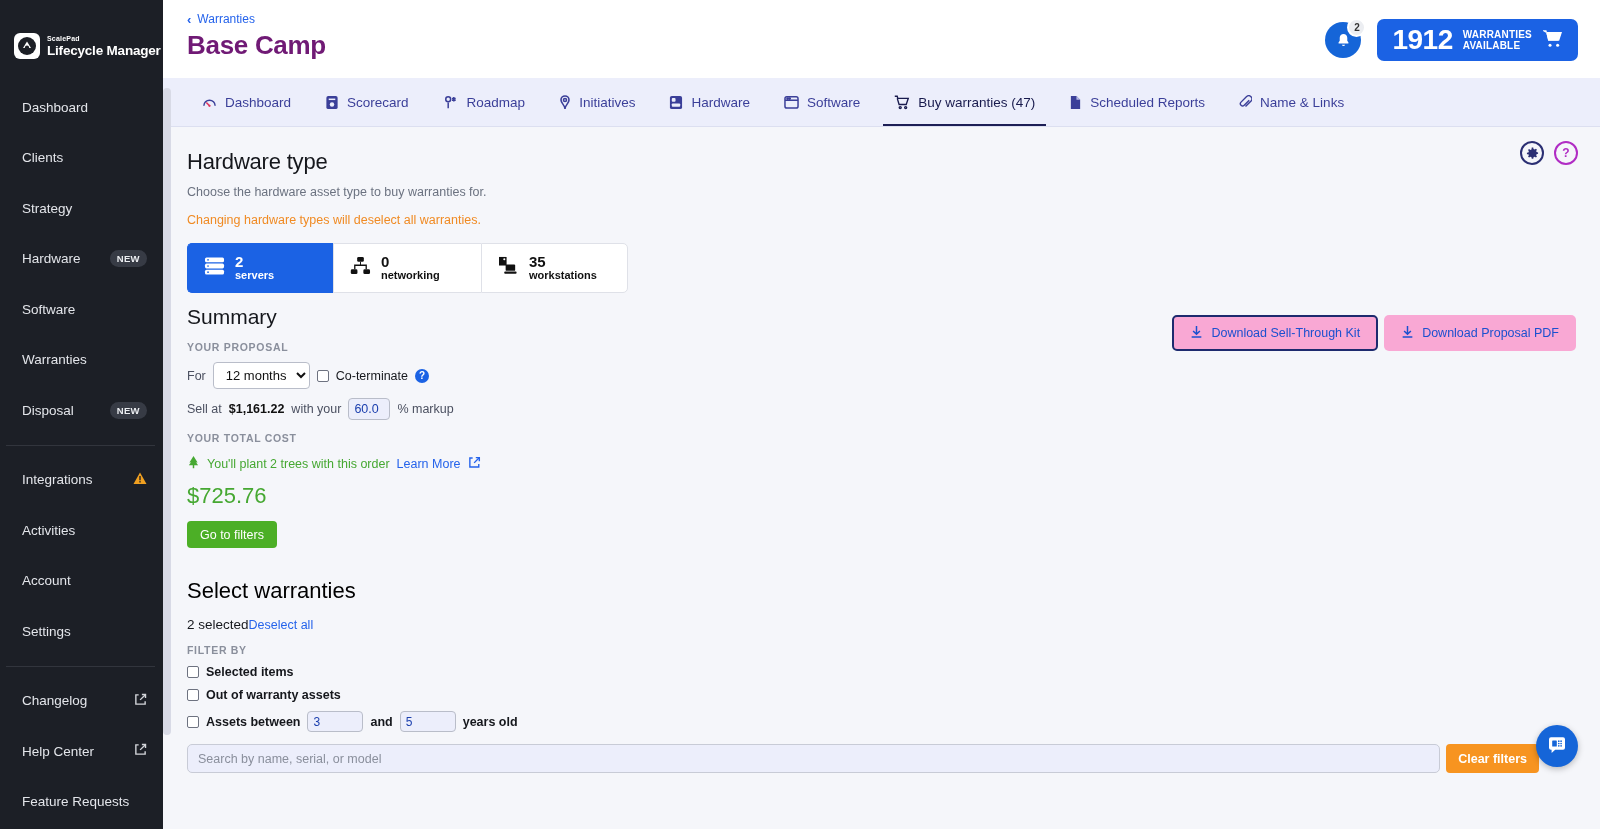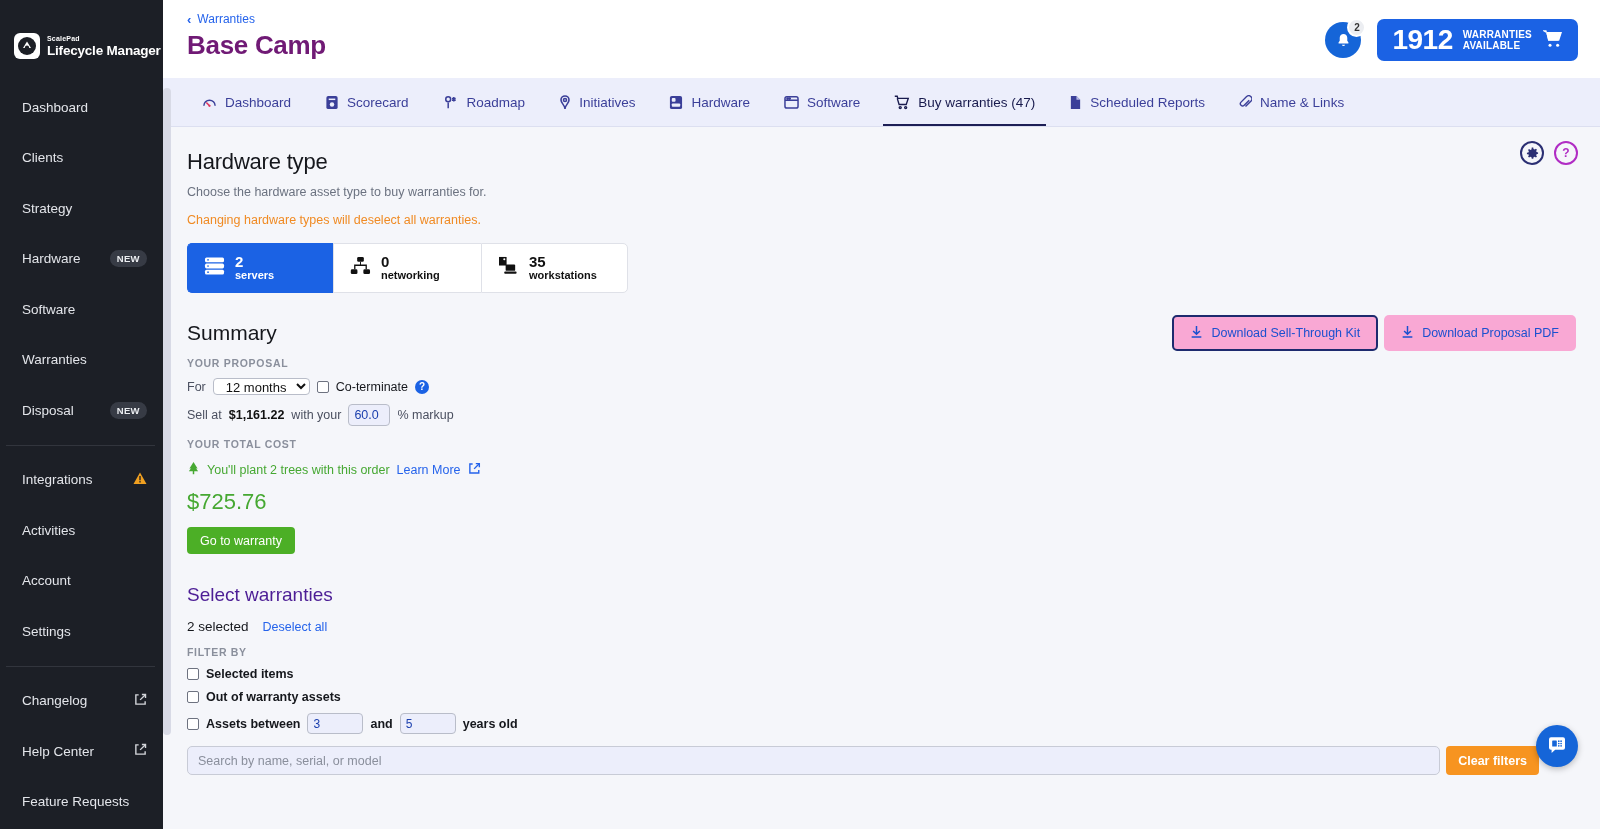--- a/index.html
+++ b/index.html
@@ -102,26 +102,26 @@
     display: flex; align-items: center; gap: 10px; padding: 0 16px;
     background: #fff; border: 1px solid #dfe1e8; border-right: none; cursor: pointer;
   }
   .hw-tile:first-child { border-radius: 5px 0 0 5px; }
   .hw-tile:last-child { border-radius: 0 5px 5px 0; border-right: 1px solid #dfe1e8; }
   .hw-tile.sel { background: #1b62e4; border-color: #1b62e4; color: #fff; }
   .hw-num { font-size: 15px; font-weight: 700; line-height: 14px; color: #111; }
   .hw-lbl { font-size: 11px; font-weight: 700; color: #111; line-height: 13px; }
   .hw-tile.sel .hw-num, .hw-tile.sel .hw-lbl { color: #fff; }
 
-  .h2b { font-size: 21px; font-weight: 400; color: #15171c; margin-top: 28px; }
+  .h2b { font-size: 21px; font-weight: 400; color: #15171c; margin-top: 12px; }
   .caps { font-size: 10.5px; font-weight: 700; color: #8a8f9c; letter-spacing: .7px; margin-top: 12px; }
 
   .row { display: flex; align-items: center; gap: 7px; margin-top: 9px; font-size: 12.5px; color: #4b5060; }
   .sel-box {
-    border: 1px solid #b9bdc9; background: #fff; border-radius: 4px; height: 17px;
+    border: 1px solid #b9bdc9; background: #fff; border-radius: 4px; height: 27px;
     font-size: 13px; padding: 0 6px 0 8px; color: #111; font-family: inherit; cursor: pointer;
   }
   .chk { width: 12px; height: 12px; border: 1px solid #6d7280; border-radius: 2px; background: #fff; cursor: pointer; display:inline-block; }
   .q-icon {
     width: 14px; height: 14px; border-radius: 50%; background: #1b62e4; color: #fff;
     font-size: 10px; font-weight: 700; display: inline-flex; align-items: center; justify-content: center; cursor: pointer;
   }
   .money { font-weight: 700; color: #111; }
   .mini-input {
     width: 42px; height: 22px; border: 1px solid #b9bdc9; border-radius: 4px;
@@ -136,22 +136,22 @@
   }
 
   .dl-row { position: absolute; right: 24px; top: 188px; display: flex; align-items: center; gap: 6px; }
   .dl-btn {
     display: flex; align-items: center; gap: 8px; font-size: 12.5px; color: #1b50cf;
     background: #f9a8d4; border-radius: 5px; height: 36px; padding: 0 16px; cursor: pointer;
     border: 1px solid transparent;
   }
   .dl-btn.focused { border: 2px solid #1d2a6e; }
 
-  .h2c { font-size: 19px; font-weight: 400; color: #4c1d95; margin-top: 30px; }
-  .selrow { display: flex; align-items: baseline; gap: 14px; margin-top: 13px; }
+  .h2c { font-size: 22px; font-weight: 400; color: #000000; margin-top: 30px; }
+  .selrow { display: flex; align-items: baseline; margin-top: 13px; }
   .selcount { font-size: 13.5px; color: #15171c; }
   .deselect { font-size: 12.5px; color: #2563eb; cursor: pointer; }
   .filter-line { display: flex; align-items: center; gap: 7px; margin-top: 9px; font-size: 12.5px; font-weight: 700; color: #15171c; }
   .yrs-input {
     width: 56px; height: 21px; border: 1px solid #b9bdc9; border-radius: 4px;
     background: #eceefb; color: #1b3fae; font-size: 12px; padding: 0 5px; font-family: inherit;
   }
   .searchbar {
     margin-top: 12px; display: flex; align-items: center; gap: 6px; width: 1352px;
   }
@@ -538,21 +538,21 @@
         <span>
           <svg width="13" height="13" viewBox="0 0 14 14" fill="none" stroke="#2563eb" stroke-width="1.5">
               <path d="M5 2.2H2v9.6h9.6V8.6"></path>
               <path d="M8.4 1.8h3.8v3.8"></path>
               <path d="M12 2L6.6 7.4"></path>
             </svg>
         </span>
       </div>
 
       <div class="total">$725.76</div>
-      <button class="checkout">Go to warranty</button>
+      <button class="checkout">Go to filters</button>
 
       
       <div class="h2c">Select warranties</div>
       <div class="selrow">
         <span class="selcount">2 selected</span>
         <span class="deselect">Deselect all</span>
       </div>
       <div class="caps">FILTER BY</div>
 
       <div class="filter-line">

